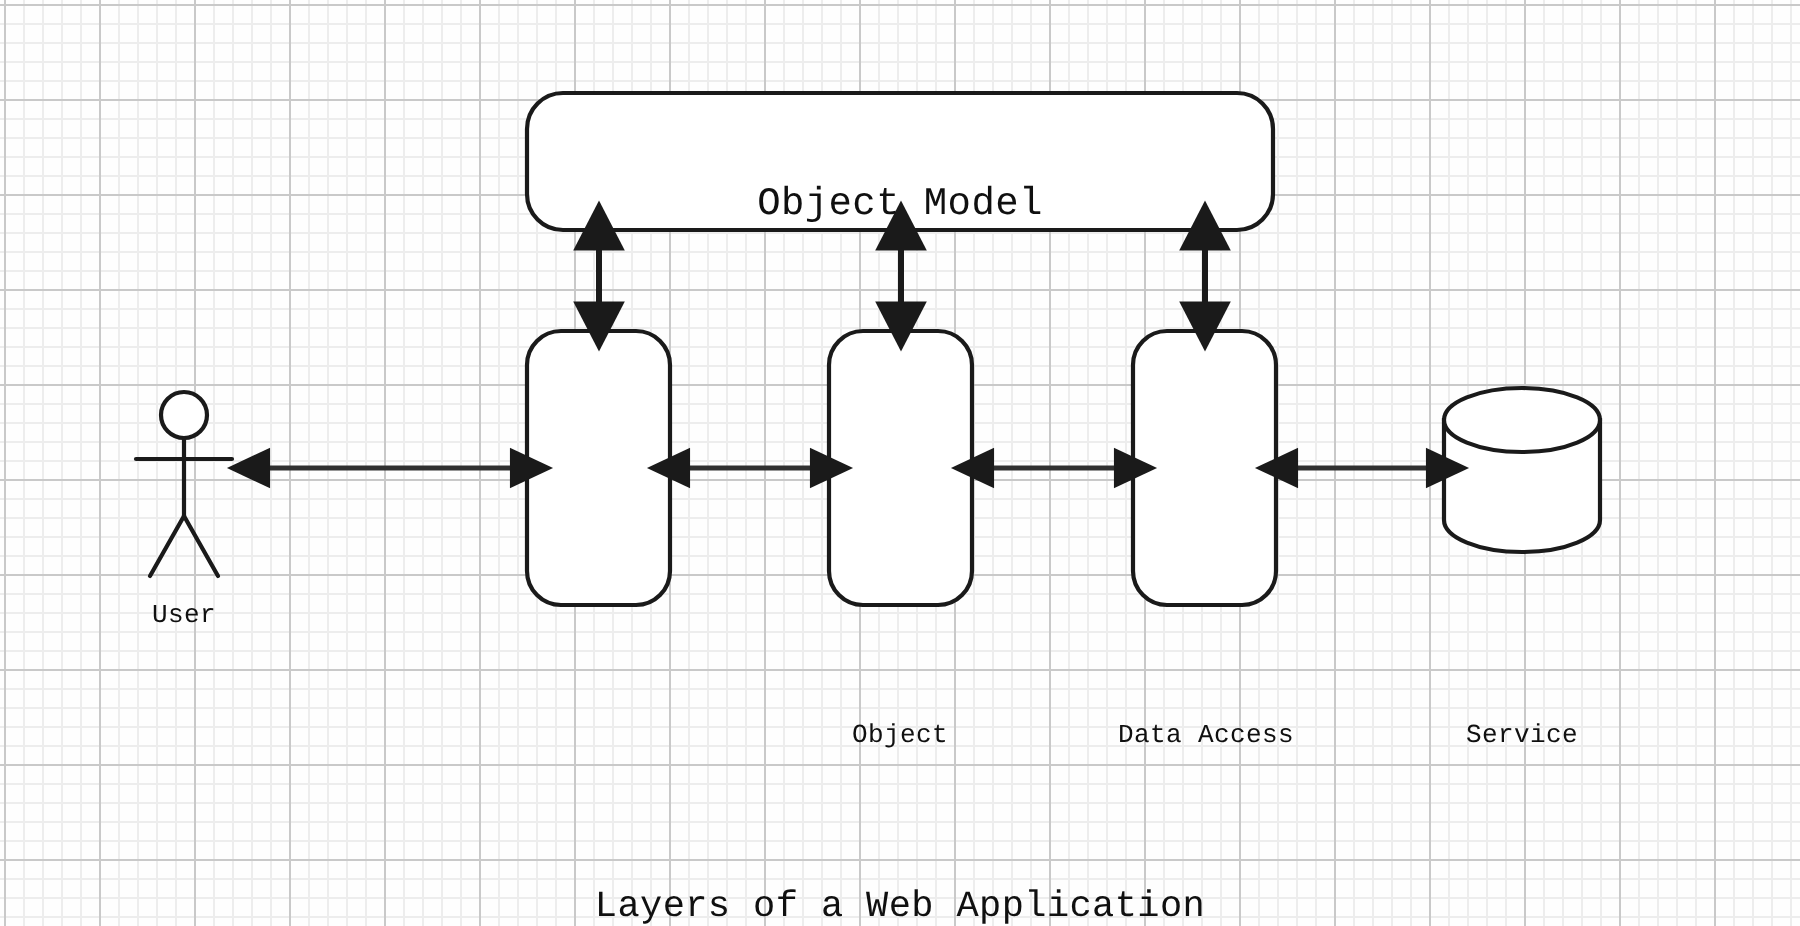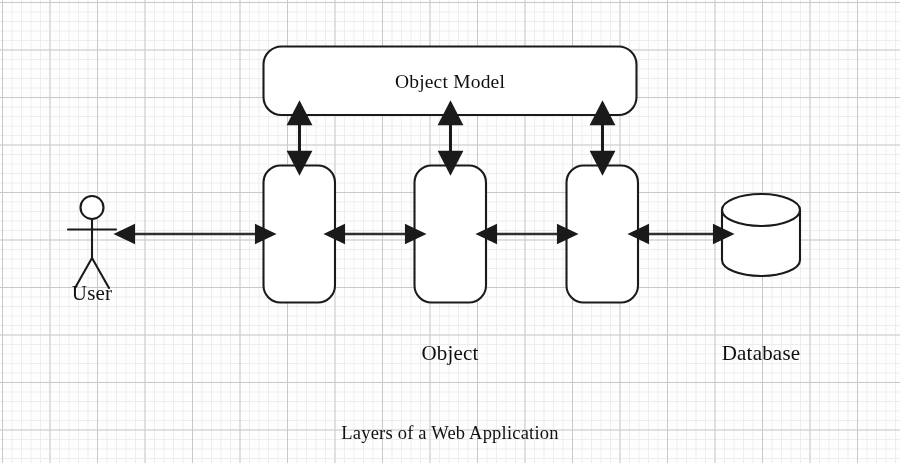--- a/index.html
+++ b/index.html
@@ -30,30 +30,31 @@
     position: absolute;
     left: 0;
     top: 0;
     width: 900px;
     height: 463px;
   }
   .lbl {
     position: absolute;
     text-align: center;
     color: #101010;
-    font-family: Liberation Serif, serif;
+    font-family: Liberation Mono, monospace;
     letter-spacing: 0.2px;
     white-space: pre-line;
     line-height: 1.28;
+    margin-top: 20px;
   }
   .box-label {
     font-size: 19.5px;
   }
   .cap-label {
-    font-size: 21px;
+    font-size: 13px;
   }
   .title-label {
     font-size: 18.5px;
     text-align: center;
   }
   .brand-label {
     font-size: 15.5px;
   }
 </style>
 </head>
@@ -114,18 +115,19 @@
   </svg>
 
   <div class="lbl box-label" style="left:263px; top:70px; width:374px;">Object Model</div>
 
   <div class="lbl cap-label" style="left:42px; top:280px; width:100px;">User</div>
 
 
 
   <div class="lbl cap-label" style="left:390px; top:340px; width:120px;">Object</div>
 
+  <div class="lbl cap-label" style="left:537px; top:340px; width:132px;">Data Access</div>
 
-  <div class="lbl cap-label" style="left:701px; top:340px; width:120px;">Database</div>
+  <div class="lbl cap-label" style="left:701px; top:340px; width:120px;">Service</div>
 
   <div class="lbl title-label" style="left:250px; top:422px; width:400px;">Layers of a Web Application</div>
 
 </div>
 
 </body></html>

